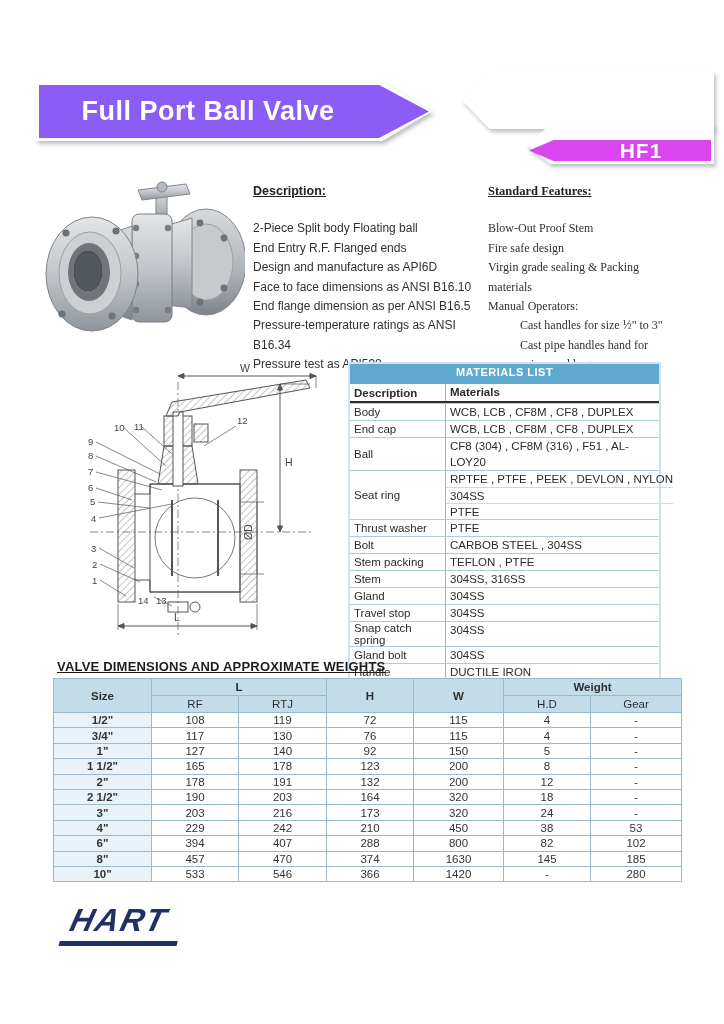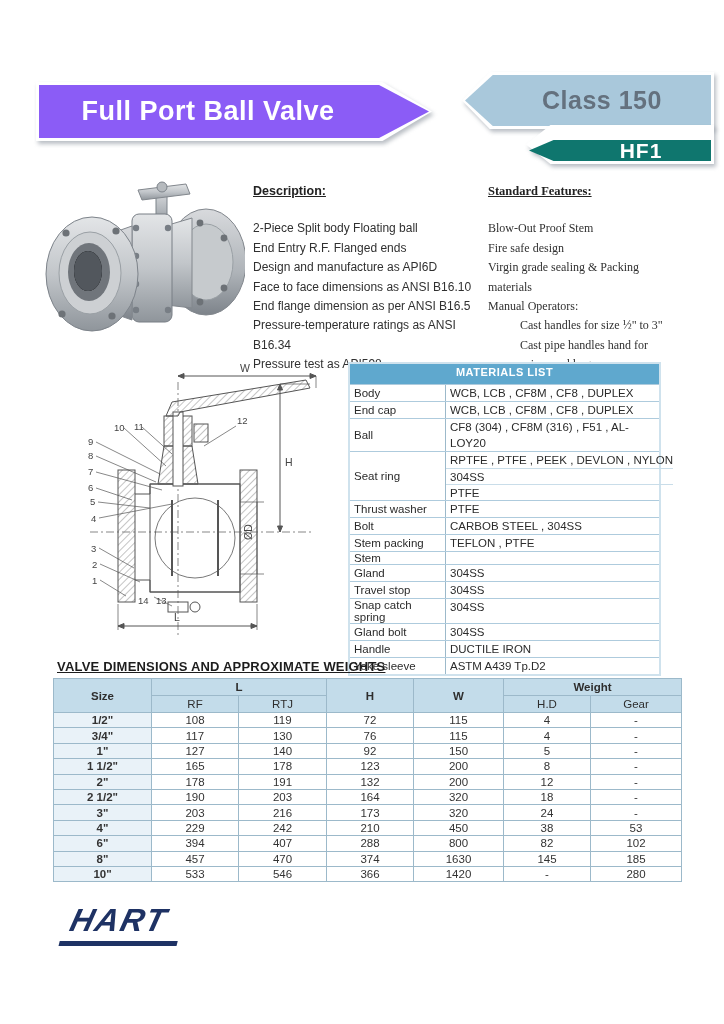--- a/index.html
+++ b/index.html
@@ -14,21 +14,21 @@
   .title-banner { left:36px; top:82px; width:396px; height:59px; }
   .title-banner .banner-outer { clip-path:polygon(0 0,87.5% 0,100% 50%,87.5% 100%,0 100%); }
   .title-banner .banner-inner { clip-path:polygon(0 0,87.2% 0,100% 50%,87.2% 100%,0 100%); background:#8b5cf6; justify-content:center; padding-right:52px; }
   .title-banner .banner-text { color:#ffffff; font-size:27px; font-weight:bold; letter-spacing:.5px; }
   .class-banner { left:462px; top:72px; width:252px; height:57px; }
   .class-banner .banner-outer { clip-path:polygon(0 50%,11% 0,100% 0,100% 100%,11% 100%); }
   .class-banner .banner-inner { clip-path:polygon(0 50%,11.3% 0,100% 0,100% 100%,11.3% 100%); background:#a9c8db; justify-content:center; padding-left:28px; }
   .class-banner .banner-text { color:#64717e; font-size:25px; font-weight:bold; letter-spacing:.5px; }
   .model-banner { left:526px; top:125px; width:188px; height:39px; z-index:2; }
   .model-banner .banner-outer { clip-path:polygon(0 50%,13% 0,100% 0,100% 100%,13% 100%); }
-  .model-banner .banner-inner { clip-path:polygon(0 50%,13.5% 0,100% 0,100% 100%,13.5% 100%); background:#0f766e; justify-content:center; padding-left:42px;margin-top:12px; }
+  .model-banner .banner-inner { clip-path:polygon(0 50%,13.5% 0,100% 0,100% 100%,13.5% 100%); background:#d946ef; justify-content:center; padding-left:42px;margin-top:12px; }
   .model-banner .banner-text { color:#ffffff; font-size:21px; font-weight:bold; letter-spacing:1px; }
 
   
   .text-block { position:absolute; font-size:12px; line-height:19.4px; color:#303030; }
   .text-block .block-heading { font-weight:bold; text-decoration:underline; font-size:12.5px; margin-bottom:18px; color:#222; }
   .desc-block { left:253px; top:182px; width:235px; }
   .feat-block { left:488px; top:182px; width:232px;font-family:Liberation Serif, serif; }
   .feat-sub { padding-left:32px; }
   .feat-sub.more { padding-left:38px; }
 
@@ -70,23 +70,20 @@
 <div class="page">
 
   <div class="banner-wrap title-banner">
     <div class="banner-outer"></div>
     <div class="banner-inner">
       <span class="banner-text">Full Port Ball Valve</span>
     </div>
   </div>
   <div class="banner-wrap class-banner">
     <div class="banner-outer"></div>
-    <div class="banner-inner">
-      <span class="banner-text">Class 150</span>
-    </div>
   </div>
   <div class="banner-wrap model-banner">
     <div class="banner-outer"></div>
     <div class="banner-inner">
       <span class="banner-text">HF1</span>
     </div>
   </div>
 
   <svg class="photo" viewBox="0 0 205 168">
     <defs>
@@ -241,20 +238,26 @@
     <text x="102" y="250" class="co">13</text>
 
     <text x="186" y="18" class="dim">W</text>
     <text x="231" y="112" class="dim">H</text>
     <text x="120" y="267" class="dim">L</text>
     <text x="198" y="186" class="dim" font-size="7" transform="rotate(-90 198 186)">ØD</text>
   </svg>
 
   <div class="materials">
     <div class="m-title">MATERIALS LIST</div>
+    <div class="m-head">
+      <div class="m-desc">Description</div>
+      <div class="m-vals">
+          <div class="m-line">Materials</div>
+        </div>
+    </div>
     <div class="m-row">
       <div class="m-desc">Body</div>
       <div class="m-vals">
           <div class="m-line">WCB, LCB , CF8M , CF8 , DUPLEX</div>
         </div>
     </div>
     <div class="m-row">
       <div class="m-desc">End cap</div>
       <div class="m-vals">
           <div class="m-line">WCB, LCB , CF8M , CF8 , DUPLEX</div>
@@ -288,20 +291,23 @@
         </div>
     </div>
     <div class="m-row">
       <div class="m-desc">Stem packing</div>
       <div class="m-vals">
           <div class="m-line">TEFLON , PTFE</div>
         </div>
     </div>
     <div class="m-row">
       <div class="m-desc">Stem</div>
+      <div class="m-vals">
+          <div class="m-line">304SS, 316SS</div>
+        </div>
     </div>
     <div class="m-row">
       <div class="m-desc">Gland</div>
       <div class="m-vals">
           <div class="m-line">304SS</div>
         </div>
     </div>
     <div class="m-row">
       <div class="m-desc">Travel stop</div>
       <div class="m-vals">

